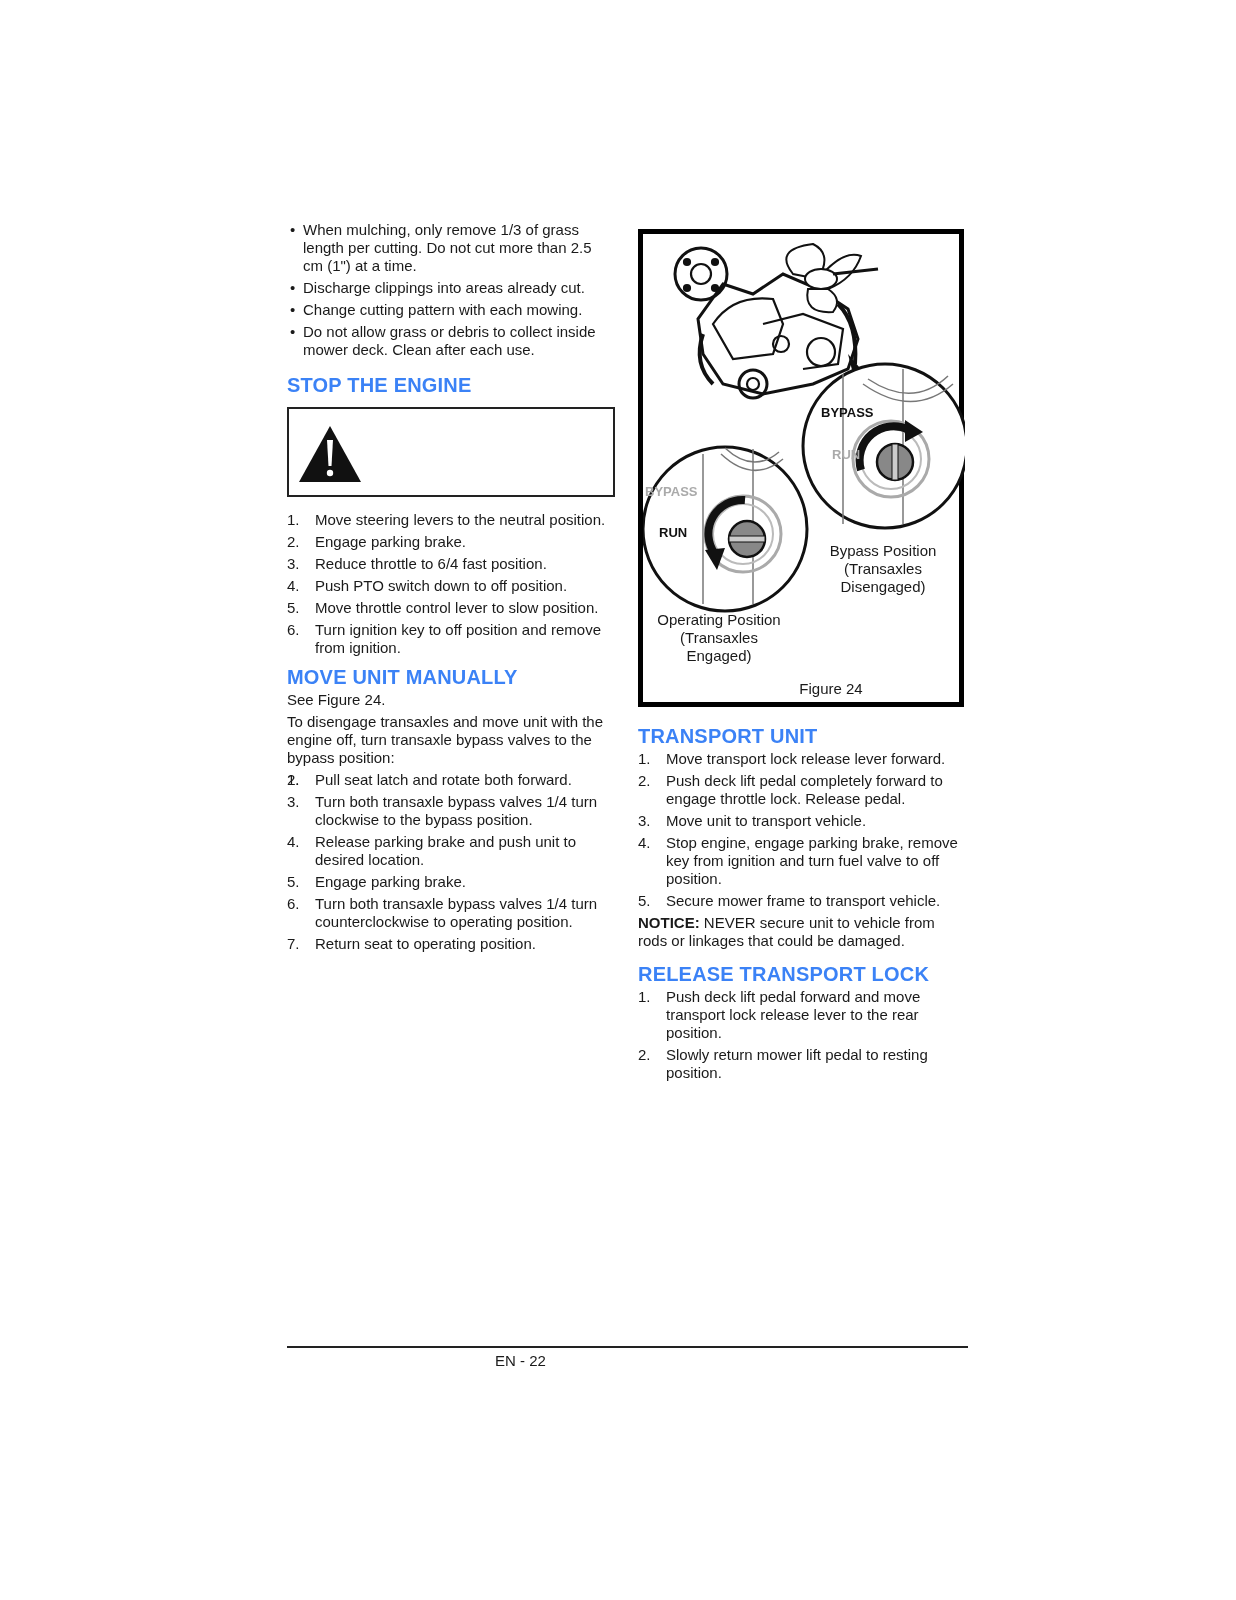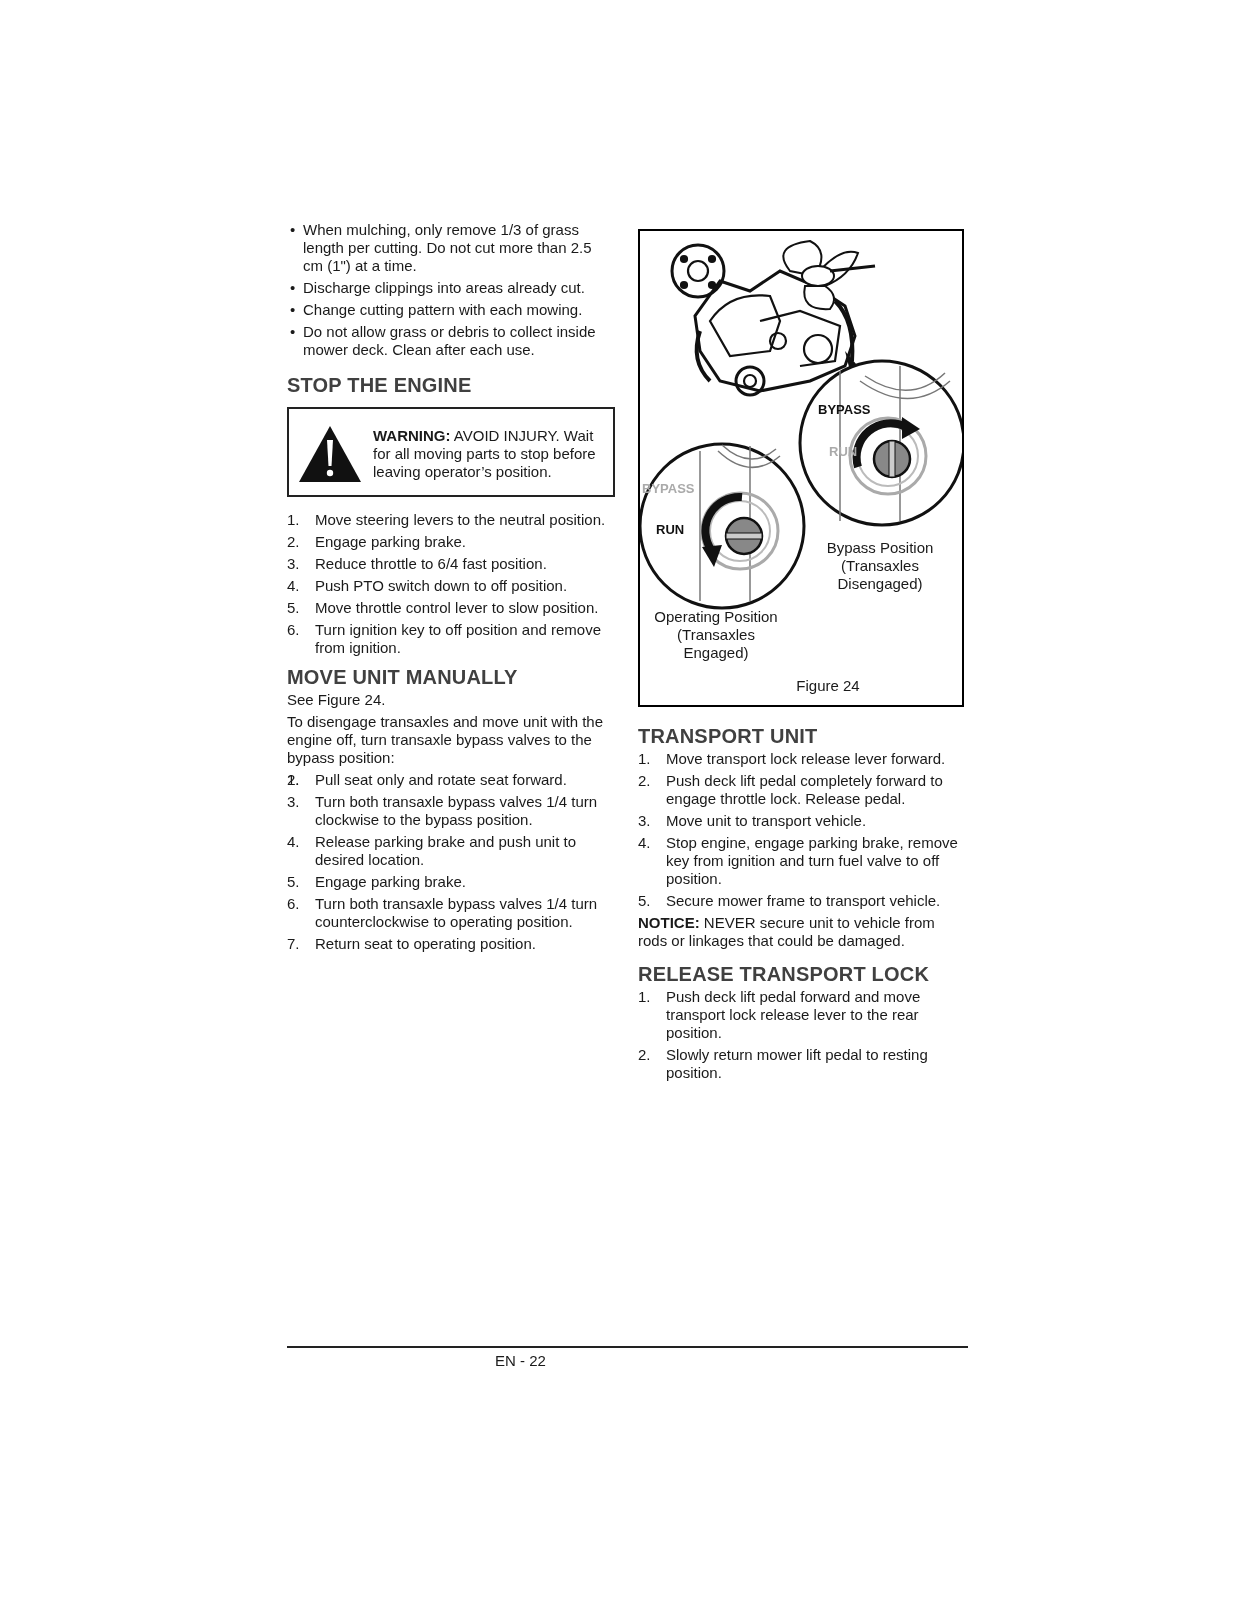--- a/index.html
+++ b/index.html
@@ -4,29 +4,29 @@
 <style>
   html, body { margin:0; padding:0; background:#ffffff; }
   body { width:1236px; height:1600px; position:relative; overflow:hidden;
          font-family:"Liberation Sans", sans-serif; color:#1a1a1a; }
   .col { position:absolute; font-size:15px; line-height:18px; }
   .col-left { left:287px; top:221px; width:328px; }
   .col-right { left:638px; width:330px; }
   ul.bullets { list-style:none; margin:0; padding:0; }
   ul.bullets li { position:relative; padding-left:16px; margin-bottom:4px; }
   ul.bullets li .bul { position:absolute; left:3px; top:0; }
-  h2 { font-size:20px; line-height:24px; font-weight:bold; margin:0; letter-spacing:0.2px; color:#404040; }
+  h2 { font-size:20px; line-height:24px; font-weight:bold; margin:0; letter-spacing:0.2px; color:#3b82f6; }
   ol.steps { list-style:none; margin:0; padding:0; }
   ol.steps li { position:relative; padding-left:28px; margin-bottom:4px; }
   ol.steps li .num { position:absolute; left:0; top:0; }
   p { margin:0; }
   .warning-box { border:2px solid #222; display:flex; align-items:center; padding:7px 8px 4px 6px; box-sizing:border-box; }
   .warning-box .tri { width:70px; flex:0 0 70px; display:flex; justify-content:center; margin-right:8px; }
   .warning-box .wtext { font-size:15px; line-height:18px; }
-  .figure-box { position:absolute; left:638px; top:229px; width:326px; height:478px; border:2px solid #000000; box-sizing:border-box; }
+  .figure-box { position:absolute; left:638px; top:229px; width:326px; height:478px; border:5px solid #000000; box-sizing:border-box; }
   .fig-label { position:absolute; font-size:15px; line-height:18px; text-align:center; }
   .footer-line { position:absolute; left:287px; top:1346px; width:681px; height:2px; background:#222; }
   .footer-text { position:absolute; left:0; width:1041px; text-align:center; top:1352px; font-size:15px; }
 </style>
 </head>
 <body>
 
 <div class="col col-left">
   <ul class="bullets">
     <li><span class="bul">•</span><span>When mulching, only remove 1/3 of grass length per cutting. Do not cut more than 2.5 cm (1") at a time.</span></li>
@@ -38,40 +38,37 @@
   <h2 style="margin-top:14px;">STOP THE ENGINE</h2>
 
   <div class="warning-box" style="margin-top:10px; height:90px;">
     <div class="tri">
       <svg width="66" height="60" viewBox="0 0 66 60">
         <polygon points="33,2 64,58 2,58" fill="#111"></polygon>
         <path d="M30,16 L36,16 L34.5,42 L31.5,42 Z" fill="#fff"></path>
         <ellipse cx="33" cy="49" rx="3.2" ry="3.2" fill="#fff"></ellipse>
       </svg>
     </div>
-    <div class="wtext">
-      <b>WARNING:</b><span> AVOID INJURY. Wait for all moving parts to stop before leaving operator’s position.</span>
-    </div>
   </div>
 
   <ol class="steps" style="margin-top:14px;">
     <li><span class="num">1.</span><span>Move steering levers to the neutral position.</span></li>
     <li><span class="num">2.</span><span>Engage parking brake.</span></li>
     <li><span class="num">3.</span><span>Reduce throttle to 6/4 fast position.</span></li>
     <li><span class="num">4.</span><span>Push PTO switch down to off position.</span></li>
     <li><span class="num">5.</span><span>Move throttle control lever to slow position.</span></li>
     <li><span class="num">6.</span><span>Turn ignition key to off position and remove from ignition.</span></li>
   </ol>
 
   <h2 style="margin-top:8px;">MOVE UNIT MANUALLY</h2>
   <p style="margin-top:2px;">See Figure 24.</p>
   <p style="margin-top:4px;">To disengage transaxles and move unit with the engine off, turn transaxle bypass valves to the bypass position:</p>
   <ol class="steps" style="margin-top:4px;">
     <li><span class="num">1.</span></li>
-    <li><span class="num">2.</span><span>Pull seat only and rotate seat forward.</span></li>
+    <li><span class="num">2.</span><span>Pull seat latch and rotate both forward.</span></li>
     <li><span class="num">3.</span><span>Turn both transaxle bypass valves 1/4 turn clockwise to the bypass position.</span></li>
     <li><span class="num">4.</span><span>Release parking brake and push unit to desired location.</span></li>
     <li><span class="num">5.</span><span>Engage parking brake.</span></li>
     <li><span class="num">6.</span><span>Turn both transaxle bypass valves 1/4 turn counterclockwise to operating position.</span></li>
     <li><span class="num">7.</span><span>Return seat to operating position.</span></li>
   </ol>
 </div>
 
 <div class="figure-box">
   <svg width="322" height="474" viewBox="0 0 322 474" style="position:absolute;left:0;top:0;">

